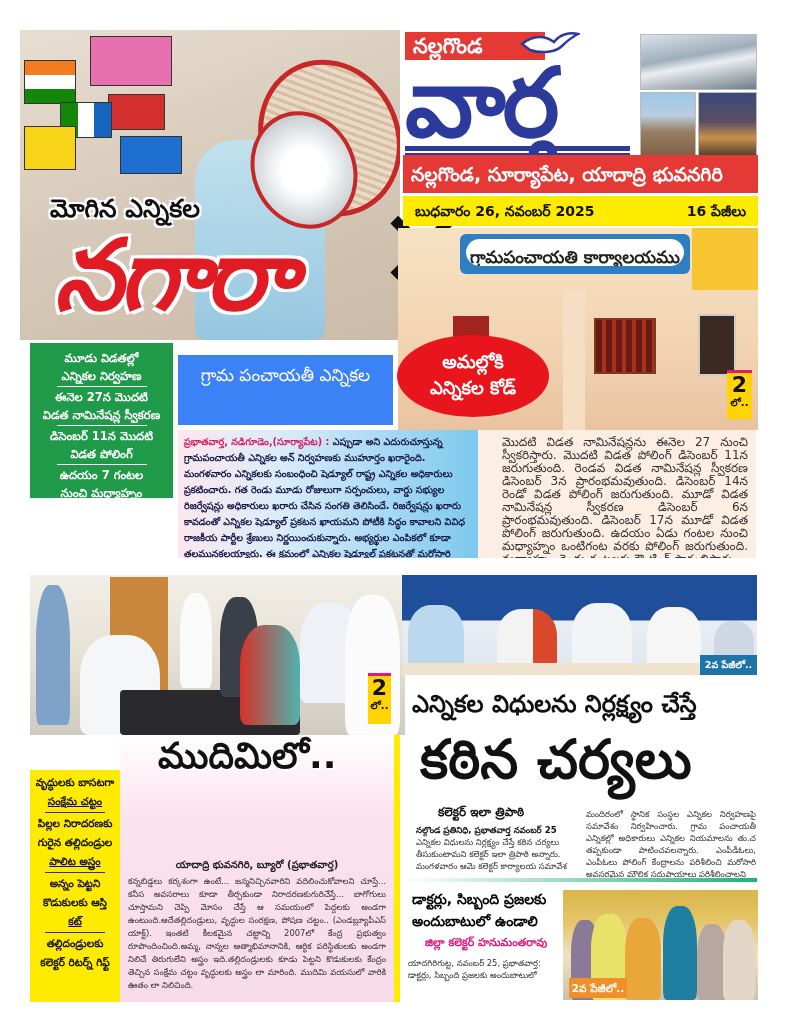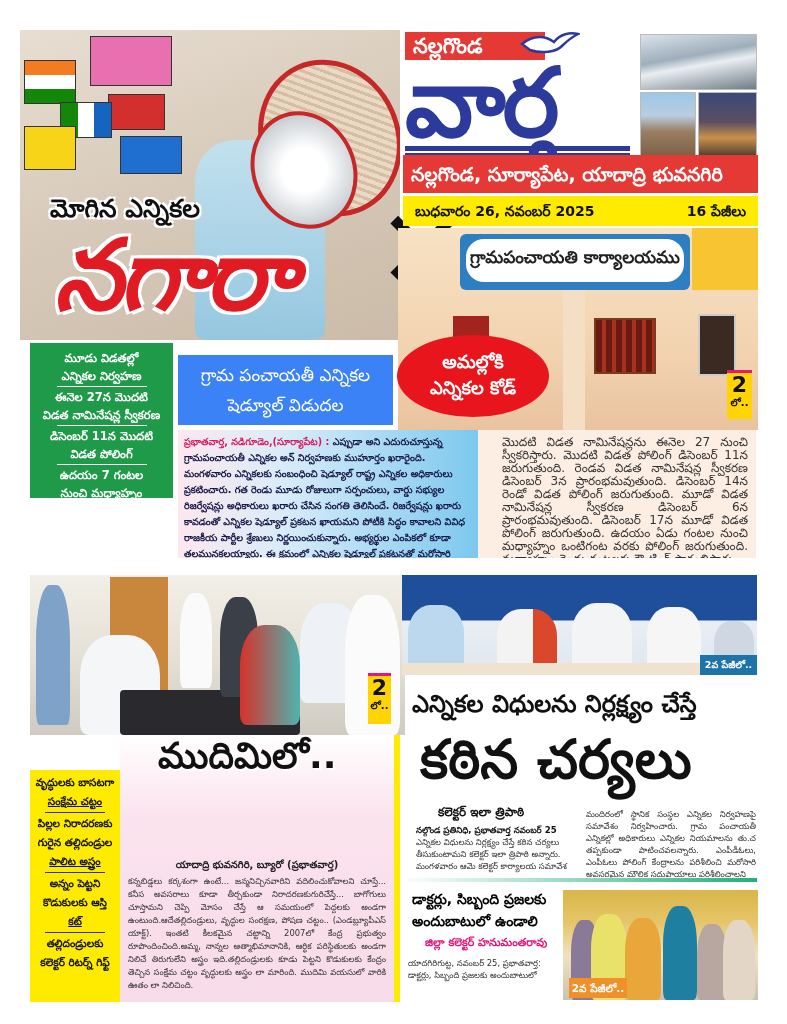--- a/index.html
+++ b/index.html
@@ -24,21 +24,21 @@
   .brand-rule2{left:405px;top:153px;width:225px;height:2px;background:#2b3a9b;}
   .thumb{position:absolute;border:1px solid #bbb;}
   .t1{left:640px;top:34px;width:115px;height:54px;background:linear-gradient(170deg,#d9e2ea 0%,#9eaebb 40%,#e9eef2 55%,#6f7c86 100%);}
   .t2{left:640px;top:92px;width:54px;height:64px;background:linear-gradient(180deg,#9cc7e8 0%,#b9cde0 35%,#9a7f63 60%,#7b5f45 100%);}
   .t3{left:698px;top:92px;width:57px;height:64px;background:linear-gradient(180deg,#3a4a78 0%,#5b4e62 45%,#c9914a 70%,#4a3a30 100%);}
   .districts{left:403px;top:155px;width:355px;height:38px;background:#e53935;color:#fff;font-size:19px;font-weight:bold;line-height:38px;padding-left:8px;box-sizing:border-box;white-space:nowrap;overflow:hidden;}
   .dateline{left:403px;top:196px;width:355px;height:30px;background:#ffeb00;color:#111;font-size:14px;font-weight:bold;line-height:30px;box-sizing:border-box;padding:0 12px;display:flex;justify-content:space-between;}
 
   
   .photo-office{left:398px;top:228px;width:360px;height:202px;background:linear-gradient(180deg,#f7e2c4 0%,#f2d3b0 60%,#e9c3a0 100%);overflow:hidden;}
-  .sign{position:absolute;left:62px;top:6px;width:230px;height:56px;background:#2d7fc1;border-radius:6px;}
+  .sign{position:absolute;left:62px;top:6px;width:230px;height:40px;background:#2d7fc1;border-radius:6px;}
   .sign-inner{position:absolute;left:6px;top:5px;right:6px;bottom:8px;background:#fff;border-radius:18px;font-size:17px;font-weight:bold;line-height:36px;text-align:center;color:#222;white-space:nowrap;overflow:hidden;}
   .yellow-wall{position:absolute;left:294px;top:0;width:66px;height:62px;background:#f7c531;}
   .door{position:absolute;left:55px;top:88px;width:36px;height:50px;background:#a3241f;}
   .win1{position:absolute;left:196px;top:90px;width:58px;height:52px;background:repeating-linear-gradient(90deg,#6b1a12 0 6px,#a8301f 6px 10px);border:2px solid #7a3a20;}
   .win2{position:absolute;left:300px;top:86px;width:34px;height:58px;background:#3a2a22;border:2px solid #ccc;}
   .pillar{position:absolute;left:165px;top:62px;width:22px;height:140px;background:#f4dec4;}
   .ellipse-red{left:397px;top:335px;width:152px;height:82px;background:#e8161c;border-radius:50%;color:#fff;text-align:center;font-weight:bold;font-size:18px;line-height:26px;padding-top:14px;box-sizing:border-box;}
   .page-tag{position:absolute;background:#ffd400;border-top:3px solid #e2187a;text-align:center;color:#111;font-weight:bold;}
   .pt1{left:727px;top:370px;width:25px;height:46px;font-size:22px;line-height:24px;}
   .pt1 small{display:block;font-size:10px;line-height:12px;}
@@ -150,21 +150,20 @@
   <div>డిసెంబర్ 11న మొదటి</div>
   <div>విడత పోలింగ్</div>
   <div class="sep"></div>
   <div>ఉదయం 7 గంటల</div>
   <div>నుంచి మధ్యాహ్నం</div>
   <div>ఒంటిగంట వరకు పోలింగ్</div>
 </div>
 
 <div class="abs blackhead">
   <div>గ్రామ పంచాయతీ ఎన్నికల</div>
-  <div>షెడ్యూల్ విడుదల</div>
 </div>
 
 <div class="abs bluebody">
   <span class="byline">ప్రభాతవార్త, నడిగూడెం,(సూర్యాపేట) :</span>
   <span>ఎప్పుడా అని ఎదురుచూస్తున్న గ్రామపంచాయతీ ఎన్నికల అన్ నిర్వహణకు ముహూర్తం ఖరారైంది. మంగళవారం ఎన్నికలకు సంబంధించి షెడ్యూల్ రాష్ట్ర ఎన్నికల అధికారులు ప్రకటించారు. గత రెండు మూడు రోజులుగా సర్పంచులు, వార్డు సభ్యుల రిజర్వేషన్లు అధికారులు ఖరారు చేసిన సంగతి తెలిసిందే. రిజర్వేషన్లు ఖరారు కావడంతో ఎన్నికల షెడ్యూల్ ప్రకటన ఖాయమని పోటీకి సిద్ధం కావాలని వివిధ రాజకీయ పార్టీల శ్రేణులు నిర్ణయించుకున్నారు. అభ్యర్థుల ఎంపికలో కూడా తలమునకలయ్యారు. ఈ క్రమంలో ఎన్నికల షెడ్యూల్ ప్రకటనతో మరోసారి గ్రామాల్లో పంచాయతీ ఎన్నికల హడావుడి ఆరంభమైంది.</span>
 </div>
 <div class="abs peachbody">మొదటి విడత నామినేషన్లను ఈనెల 27 నుంచి స్వీకరిస్తారు. మొదటి విడత పోలింగ్ డిసెంబర్ 11న జరుగుతుంది. రెండవ విడత నామినేషన్ల స్వీకరణ డిసెంబర్ 3న ప్రారంభమవుతుంది. డిసెంబర్ 14న రెండో విడత పోలింగ్ జరుగుతుంది. మూడో విడత నామినేషన్ల స్వీకరణ డిసెంబర్ 6న ప్రారంభమవుతుంది. డిసెంబర్ 17న మూడో విడత పోలింగ్ జరుగుతుంది. ఉదయం ఏడు గంటల నుంచి మధ్యాహ్నం ఒంటిగంట వరకు పోలింగ్ జరుగుతుంది. మధ్యాహ్నం రెండు గంటలకు కౌంటింగ్ ప్రారంభిస్తారు</div>
 
 <div class="abs photo-meet">
   <div class="p" style="left:6px;top:10px;width:34px;height:140px;background:#7fa2c8;"></div>

